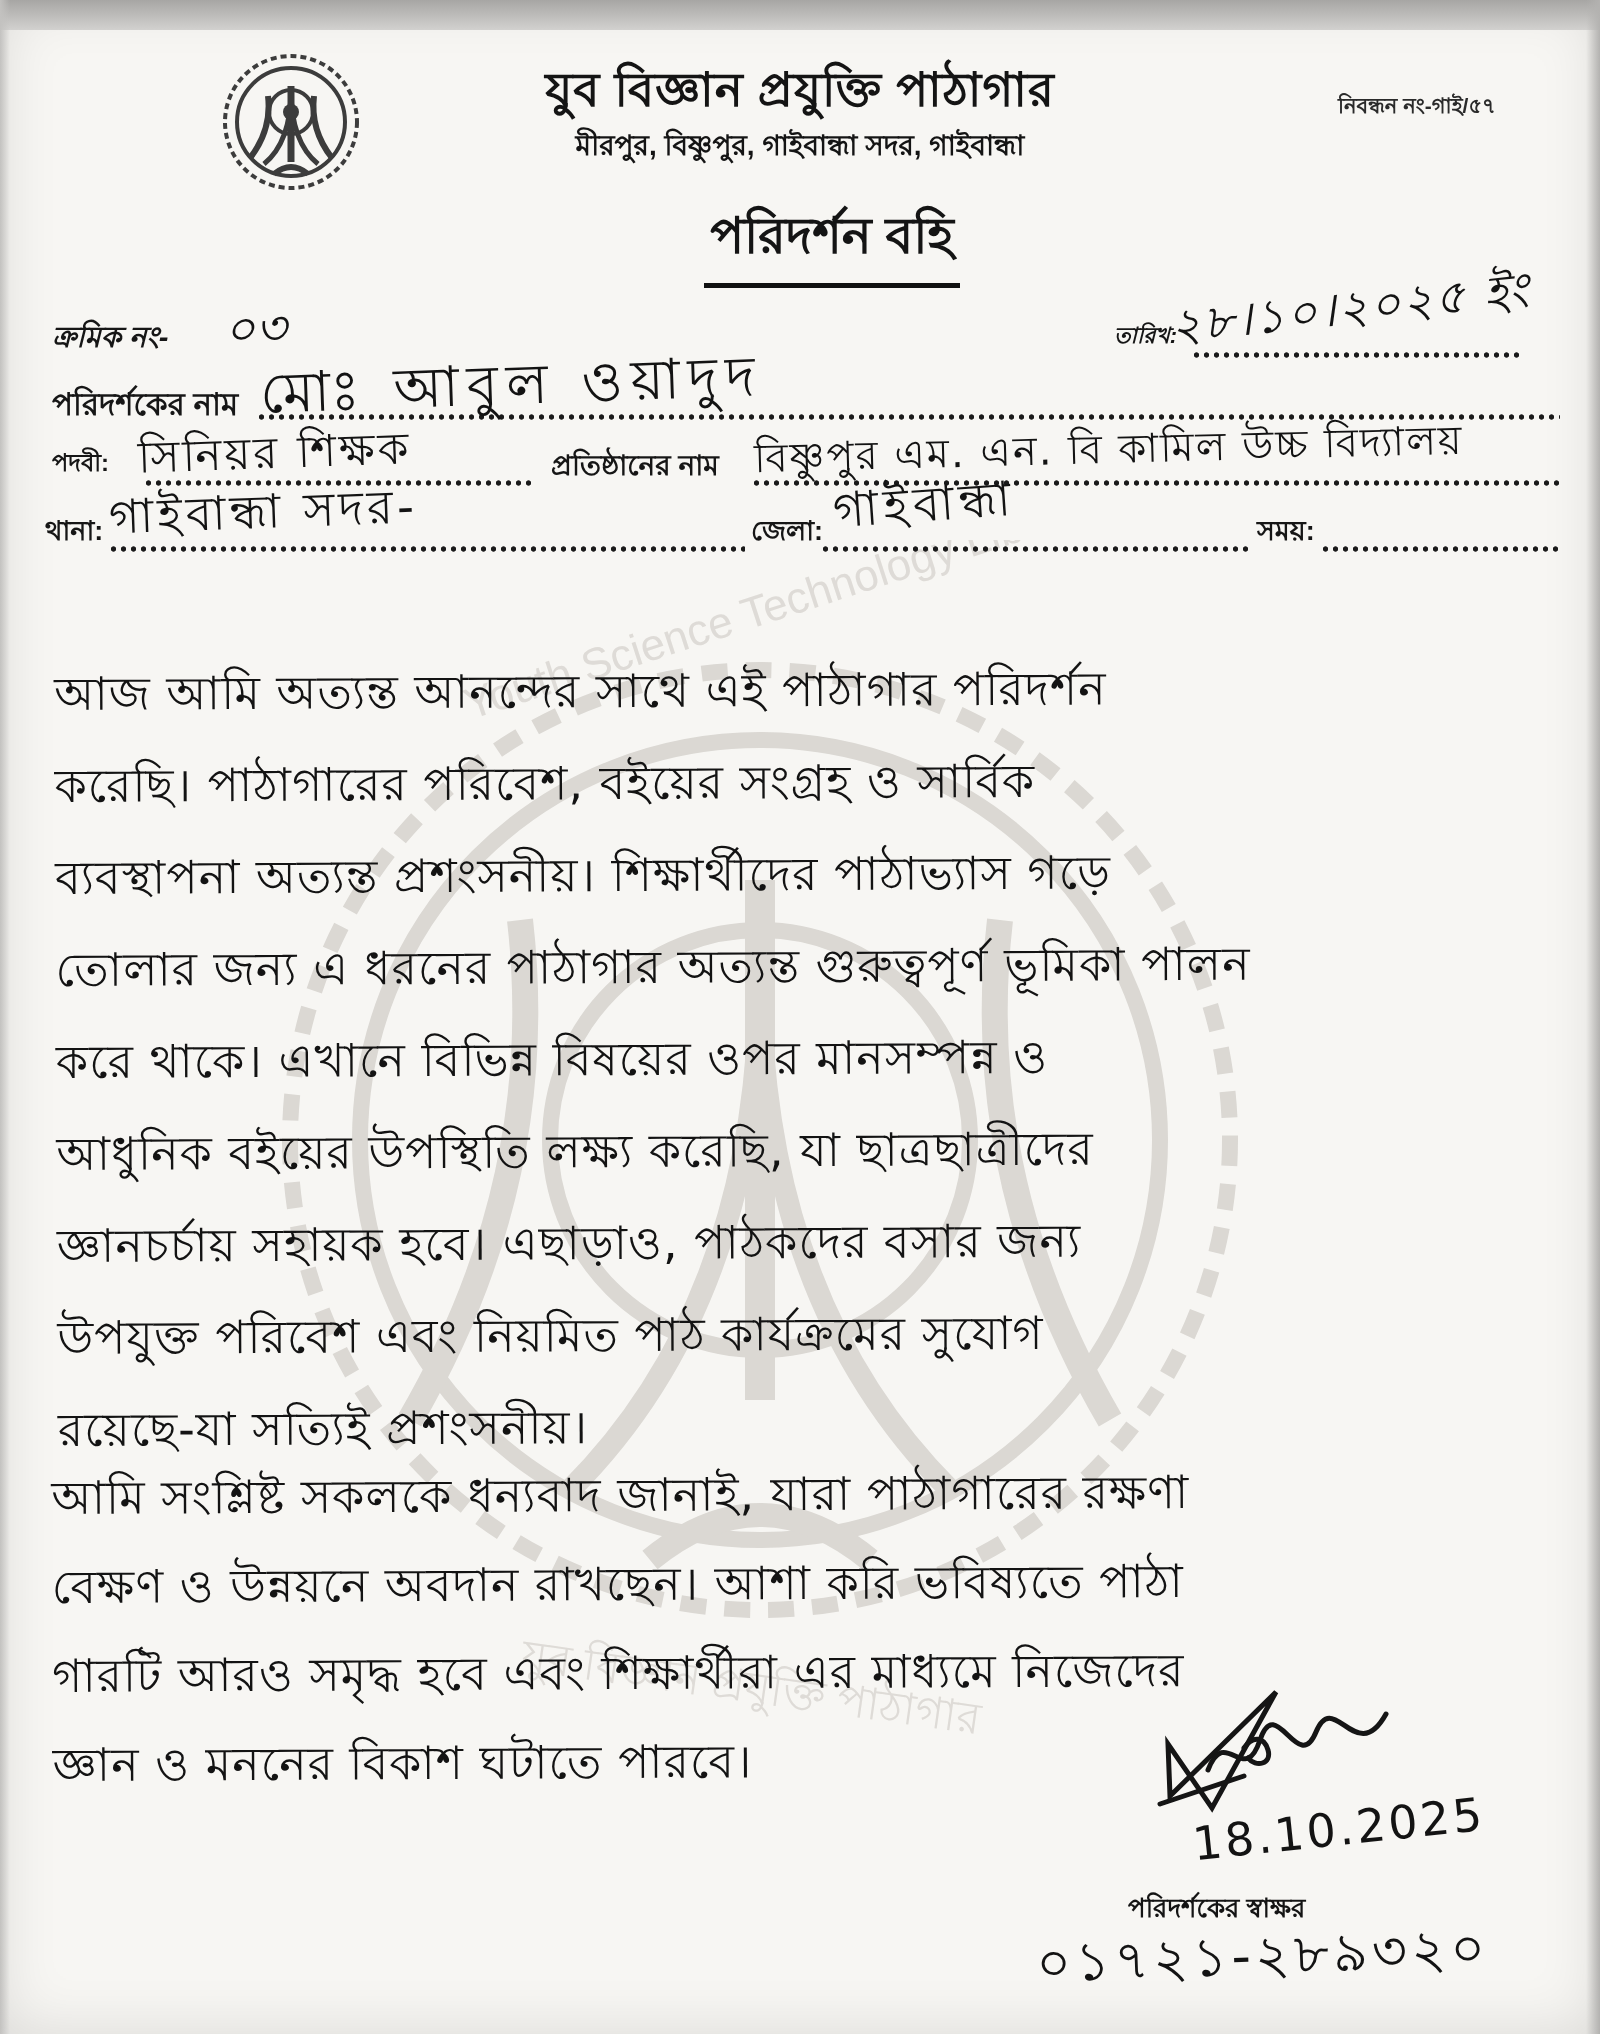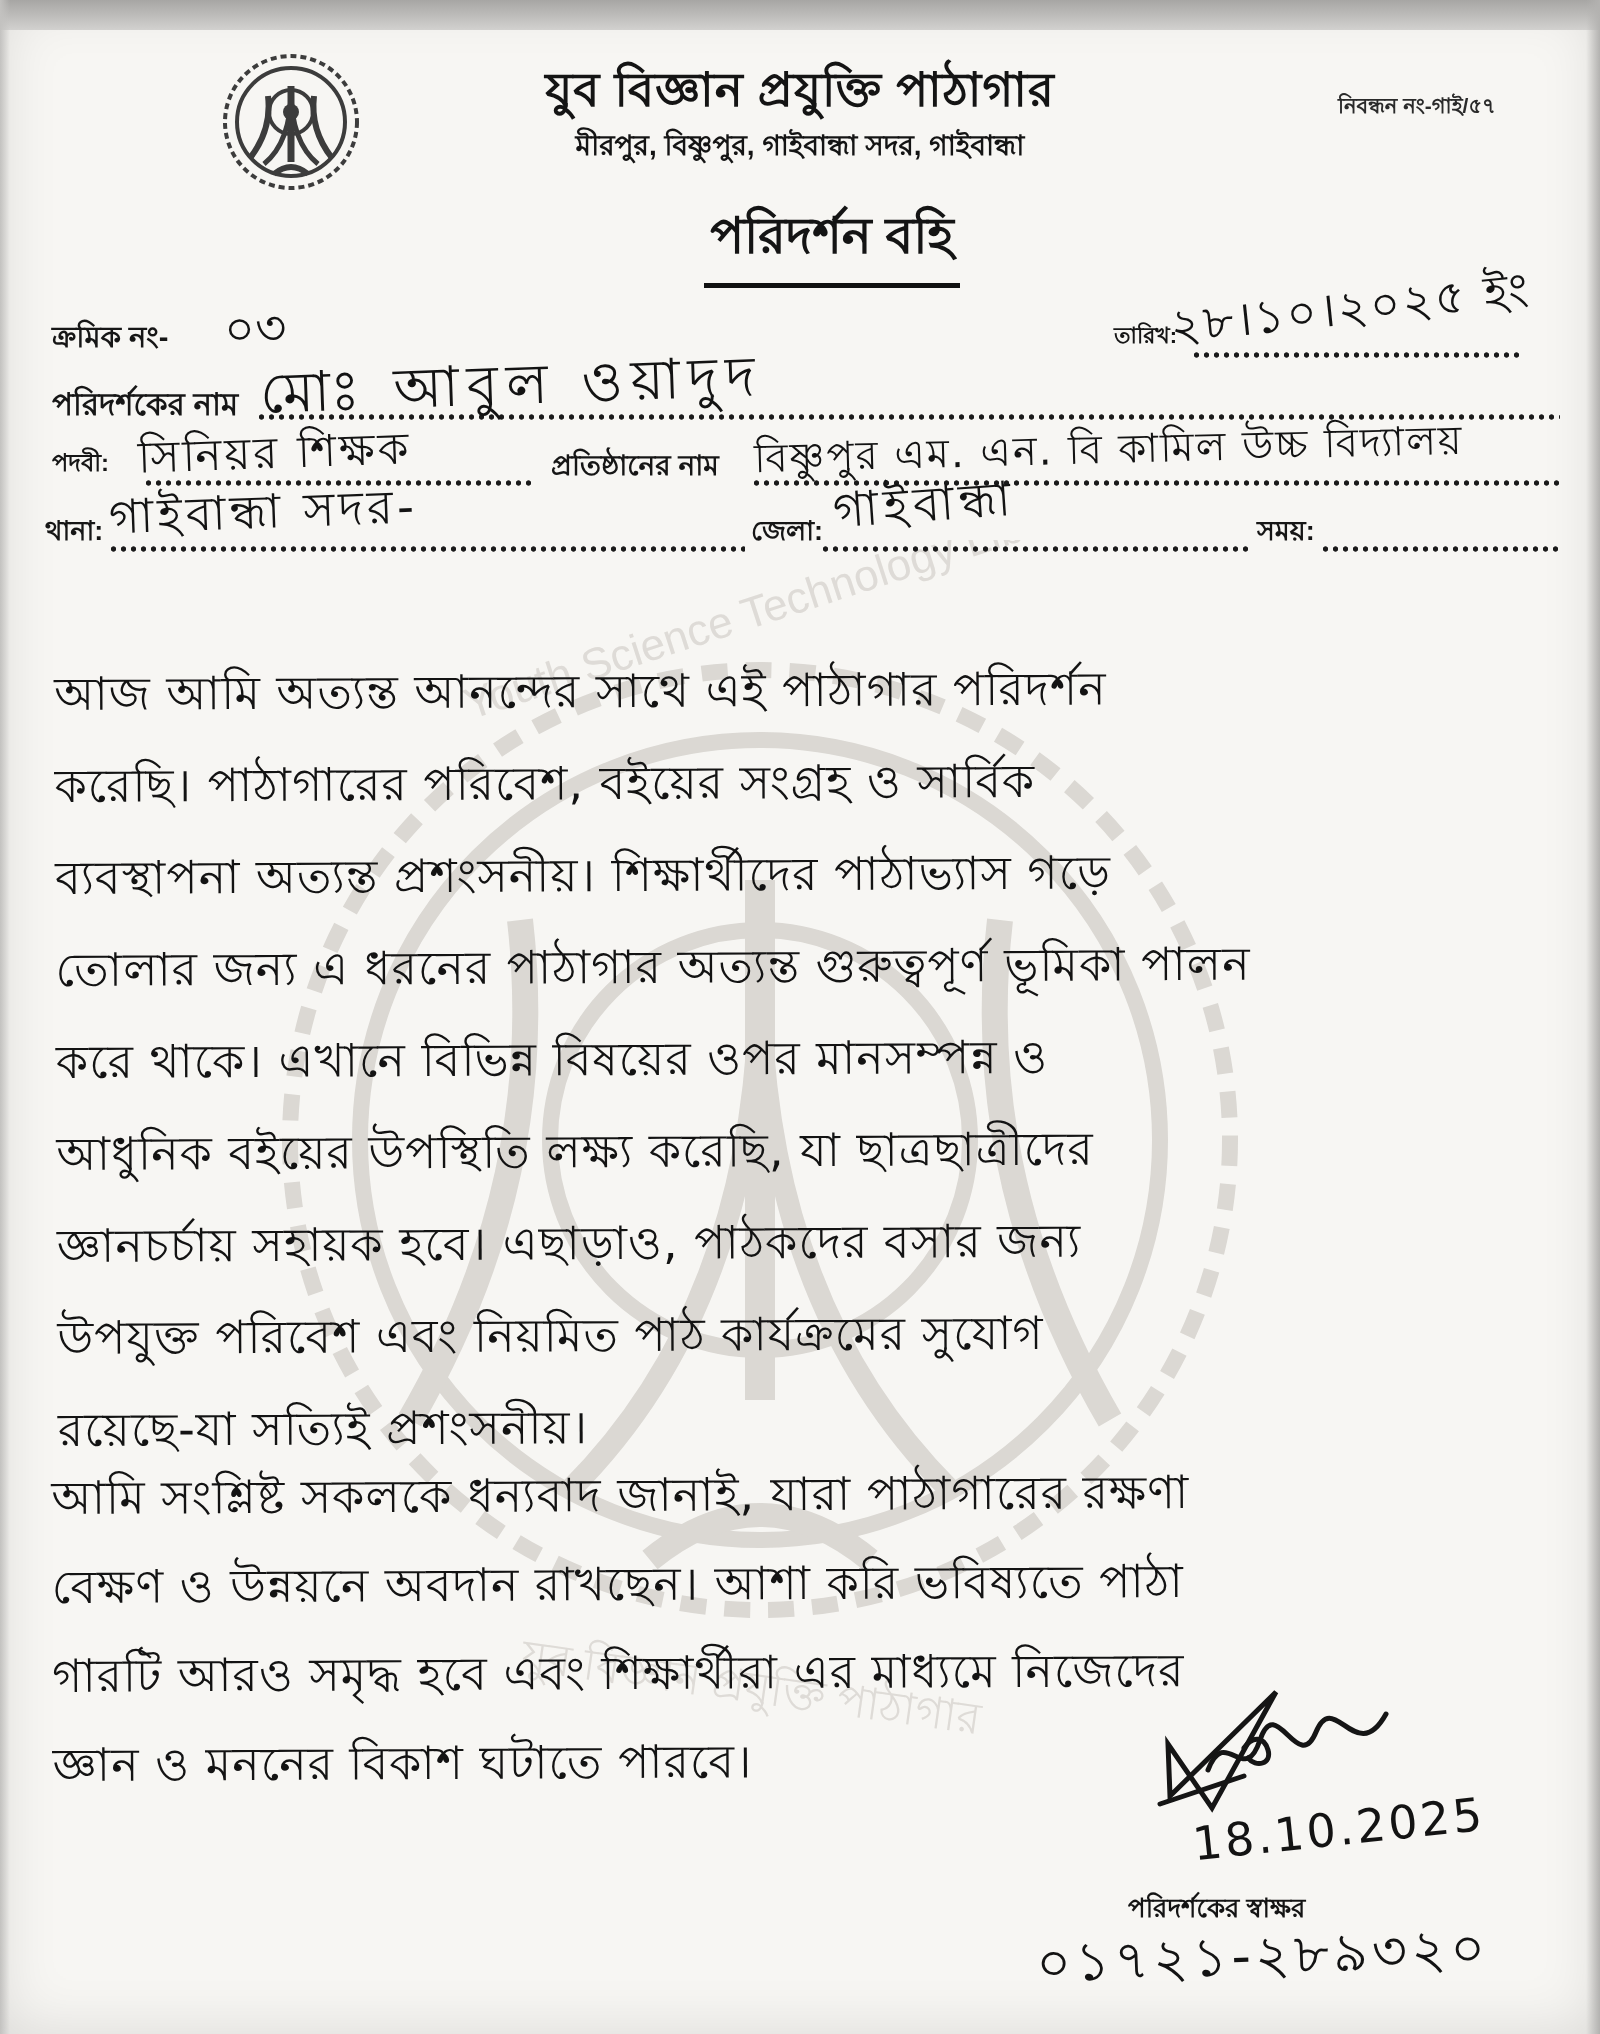--- a/index.html
+++ b/index.html
@@ -71,21 +71,21 @@
   <div class="abs printed center" style="left:300px;top:54px;width:1000px;font-size:47px;letter-spacing:1px;">যুব বিজ্ঞান প্রযুক্তি পাঠাগার</div>
 
   <div class="abs printed center" style="left:300px;top:124px;width:1000px;font-size:28px;">মীরপুর, বিষ্ণুপুর, গাইবান্ধা সদর, গাইবান্ধা</div>
 
   <div class="abs" style="left:1338px;top:90px;font-size:21px;font-weight:700;color:#2a2a2a;">নিবন্ধন নং-গাই/৫৭</div>
 
   <div class="abs center" style="left:0;top:198px;width:100%;font-size:50px;padding-left:32px;">
     <span class="title-underline printed">পরিদর্শন বহি</span>
   </div>
 
-  <div class="row" style="left:52px;top:300px;width:1508px;height:64px;">
+  <div class="row" style="left:52px;top:300px;width:1508px;height:64px;font-style:italic;">
     <span class="lbl" style="left:0;top:14px;font-size:29px;">ক্রমিক নং-</span>
     <span class="hw" style="position:absolute;left:172px;top:-8px;font-size:48px;transform:rotate(-2deg);">০৩</span>
     <span class="lbl" style="left:1062px;top:18px;font-size:22px;">তারিখ:</span>
     <div class="leader" style="left:1140px;bottom:4px;width:330px;"></div>
     <span class="hw" style="position:absolute;left:1118px;top:-28px;font-size:47px;transform:rotate(-6deg);letter-spacing:2px;">২৮।১০।২০২৫ ইং</span>
   </div>
 
   <div class="row" style="left:52px;top:368px;width:1508px;height:62px;">
     <span class="lbl" style="left:0;top:12px;font-size:31px;">পরিদর্শকের নাম</span>
     <div class="leader" style="left:205px;bottom:8px;right:0;"></div>

